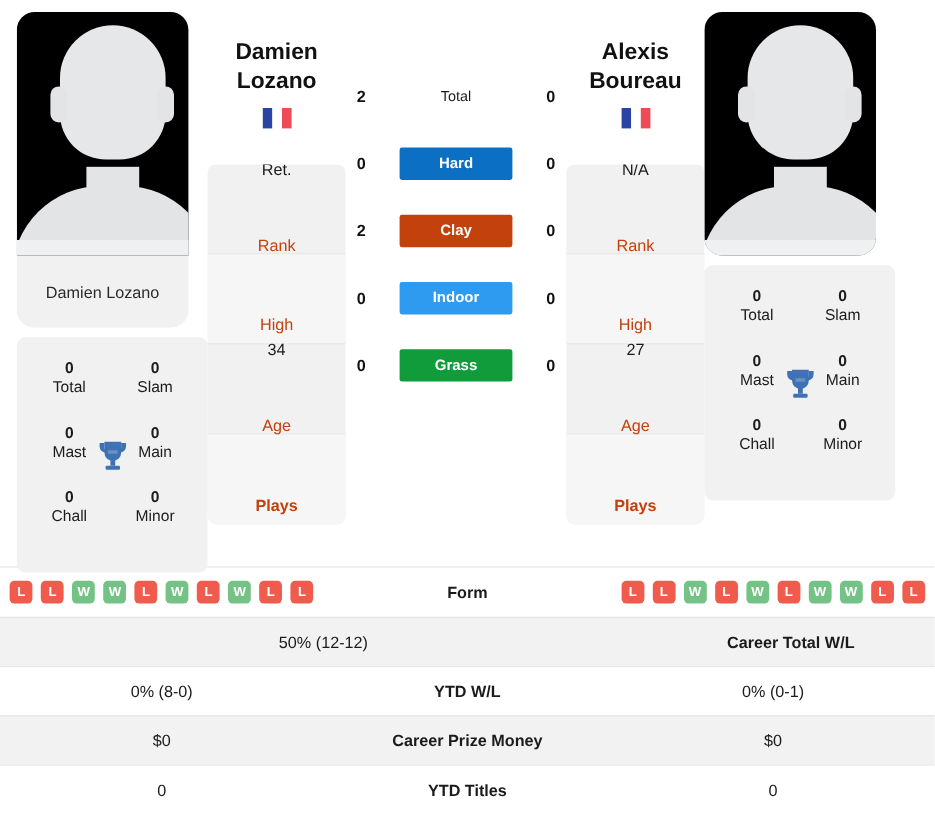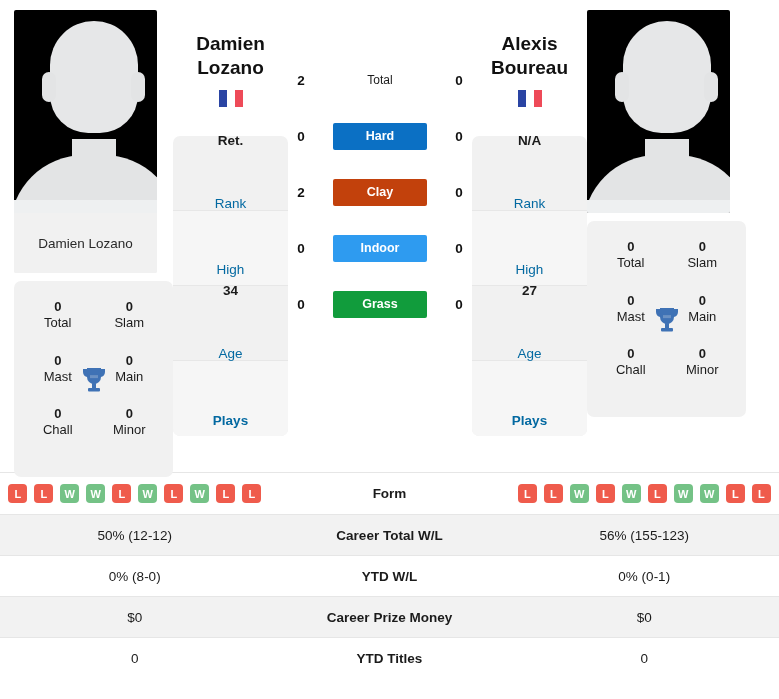--- a/index.html
+++ b/index.html
@@ -19,21 +19,21 @@
     align-items: flex-start;
     padding: 10px 14px 0 14px;
     height: 472px;
   }
 
   
   .player-col { width: 159px; flex: 0 0 159px; }
 
   .photo-card {
     width: 143px;
-    border-radius: 2px;
+    border-radius: 15px;
     overflow: hidden;
     background: #f1f1f1;
   }
   .photo {
     width: 159px; height: 203px;
     background: #000000;
     position: relative;
     overflow: hidden;
   }
   .photo .shoulders {
@@ -115,22 +115,22 @@
     background: #f1f1f1;
   }
   .info-row {
     height: 75px;
     display: flex; flex-direction: column;
     align-items: center; justify-content: center;
     border-bottom: 1px solid #e7e7e7;
   }
   .info-row:last-child { border-bottom: none; font-weight: bold; }
   .info-row.alt { background: #f6f6f6; }
-  .info-row .val { font-size: 13.5px; font-weight: bold; line-height: 1.3; }
-  .info-row .cap { font-size: 13.5px; color: #0369a1; line-height: 1.3; margin-top: 45px; }
+  .info-row .val { font-size: 13.5px; font-weight: normal; line-height: 1.3; }
+  .info-row .cap { font-size: 13.5px; color: #c2410c; line-height: 1.3; margin-top: 45px; }
 
   
   .name-head {
     text-align: center;
     padding-top: 22px;
   }
   .name-head .nm {
     font-size: 19px; font-weight: bold; line-height: 1.25; color: #111;
   }
   .flag {
@@ -422,21 +422,20 @@
             <div class="fb W">W</div>
             <div class="fb W">W</div>
             <div class="fb L">L</div>
             <div class="fb L">L</div>
           </div>
         </div>
       </div>
       <div class="trow shade">
         <div class="cell">50% (12-12)</div>
         <div class="cell mid">Career Total W/L</div>
-        <div class="cell">56% (155-123)</div>
       </div>
       <div class="trow">
         <div class="cell">0% (8-0)</div>
         <div class="cell mid">YTD W/L</div>
         <div class="cell">0% (0-1)</div>
       </div>
       <div class="trow shade">
         <div class="cell">$0</div>
         <div class="cell mid">Career Prize Money</div>
         <div class="cell">$0</div>

